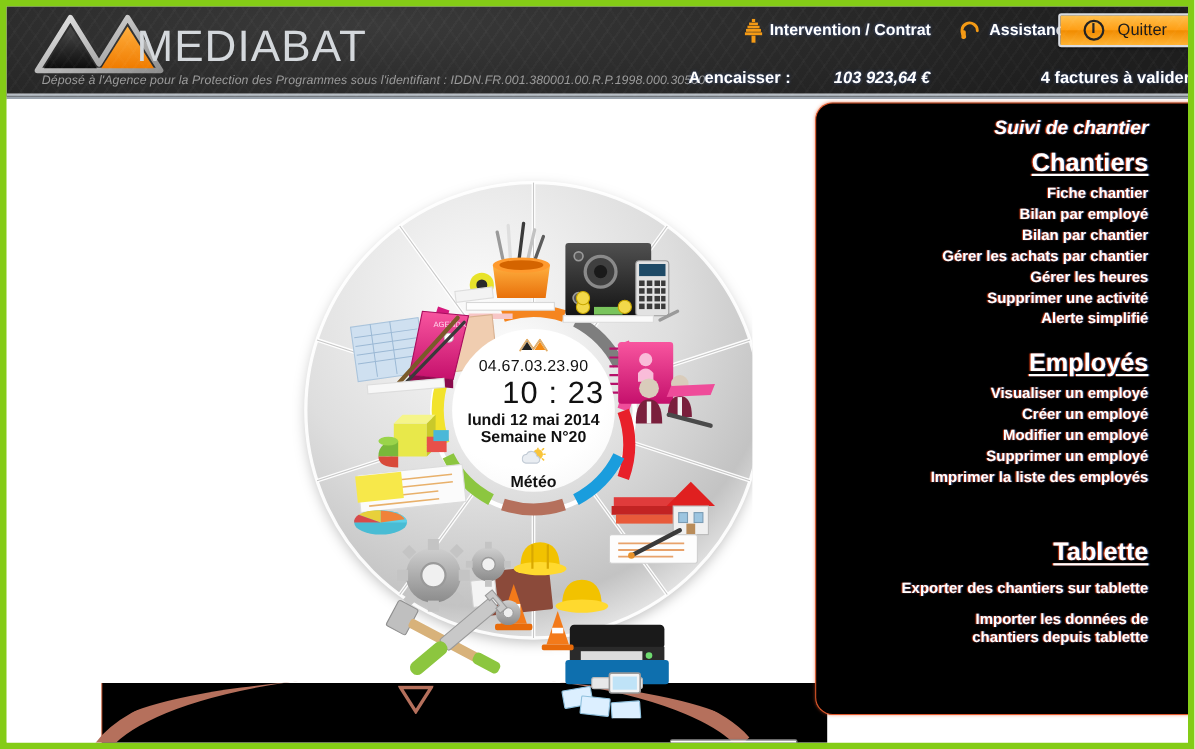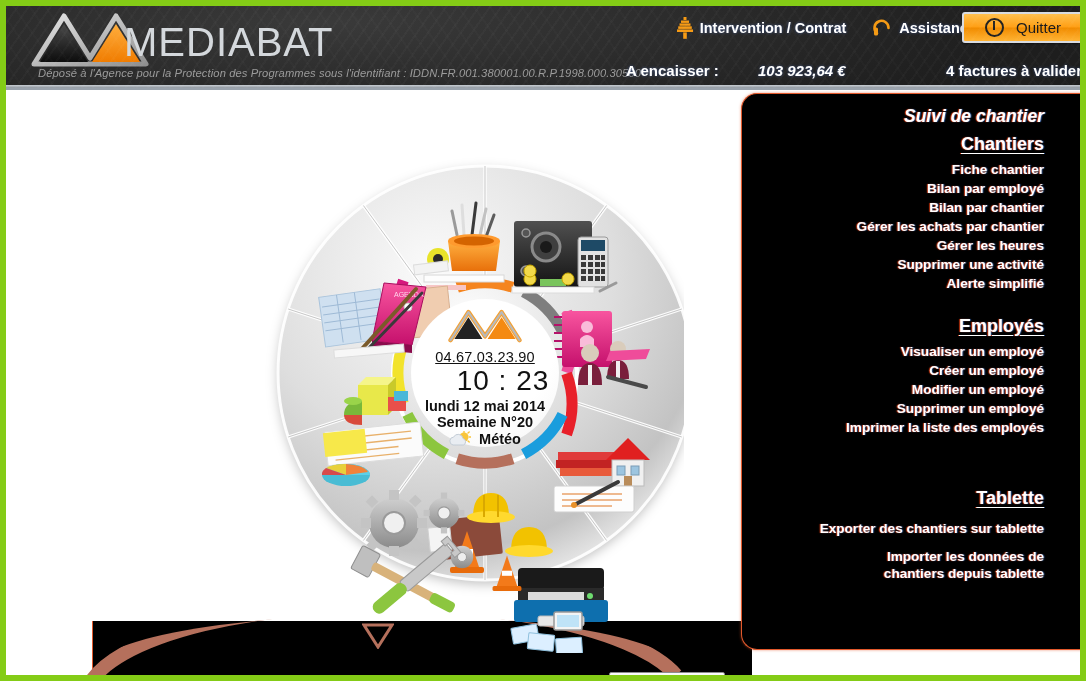--- a/index.html
+++ b/index.html
@@ -118,21 +118,21 @@
     z-index: 3;
   }
   .sp-title {
     position:absolute; right:48px; top:12px;
     color:#fff; font-size:17.5px; font-weight:bold; font-style:italic;
     text-shadow: -1px 0 1px rgba(255,70,20,.85), 1px 0 1px rgba(80,150,255,.6);
     white-space:nowrap;
   }
   .sp-group { position:absolute; right:48px; text-align:right; }
   .sp-head {
-    color:#fff; font-size:18px; font-weight:bold;
+    color:#fff; font-size:23px; font-weight:bold;
     text-decoration: underline; text-underline-offset: 3px;
     margin-bottom: 5px;
     text-shadow: -1px 0 1px rgba(255,70,20,.8), 1px 0 1px rgba(80,150,255,.55);
     cursor:pointer;
   }
   .sp-item {
     color:#fff; font-size:13.6px; font-weight:bold;
     line-height: 19px; cursor:pointer; white-space:nowrap;
     text-shadow: -1px 0 1px rgba(255,70,20,.75), 1px 0 1px rgba(80,150,255,.5);
   }
@@ -180,25 +180,25 @@
   .center-disc {
     position:absolute; left: 147px; top: 186px;
     width: 148px; height: 148px;
     border-radius: 50%;
     background: radial-gradient(circle at 42% 30%, #ffffff 60%, #f4f4f4 100%);
     z-index: 7;
     display:flex; flex-direction:column; align-items:center;
     padding-top: 6px;
   }
   .cd-logo { width: 82px; height: 42px; margin-top: 2px; }
-  .cd-phone { font-size: 14.5px; color:#111; margin-top: 5px; letter-spacing:.2px; font-family:"Liberation Sans", sans-serif;text-decoration:underline;}
+  .cd-phone { font-size: 14.5px; color:#111; margin-top: 5px; letter-spacing:.2px; font-family:"Liberation Sans", sans-serif;}
   .cd-time  { font-size: 28px; color:#111; line-height: 30px; margin-top: 1px; letter-spacing: 1px; margin-left: 36px; }
   .cd-date  { font-size: 14.5px; color:#111; font-weight:bold; margin-top: 2px; }
   .cd-week  { font-size: 14.5px; color:#111; font-weight:bold; }
-  .cd-meteo-row { display:flex; align-items:center; gap:8px; margin-top: 1px; cursor:pointer; }
+  .cd-meteo-row { display:flex; align-items:center; gap:8px; margin-top: 1px; cursor:pointer;flex-direction:column; }
   .cd-meteo { font-size: 14.5px; color:#111; font-weight:bold; }
 
   .tooltip {
     position:absolute; left: 603px; top: 581px;
     padding: 3px 9px 4px 9px;
     background: linear-gradient(#fbfbfb,#ebebeb);
     border: 1px solid #8d8d8d;
     border-radius: 2px;
     font-size: 13px; color:#232323;
     box-shadow: 1px 1px 2px rgba(0,0,0,.28);

